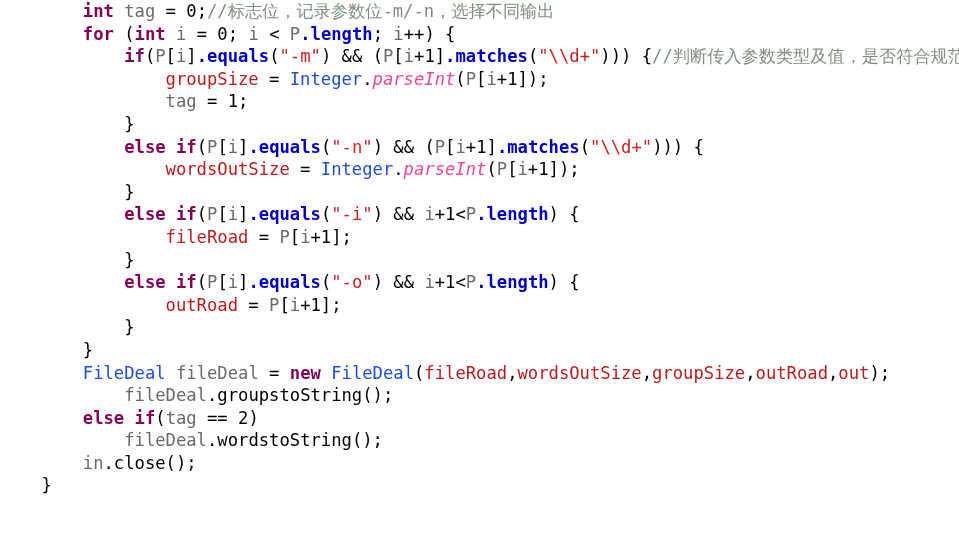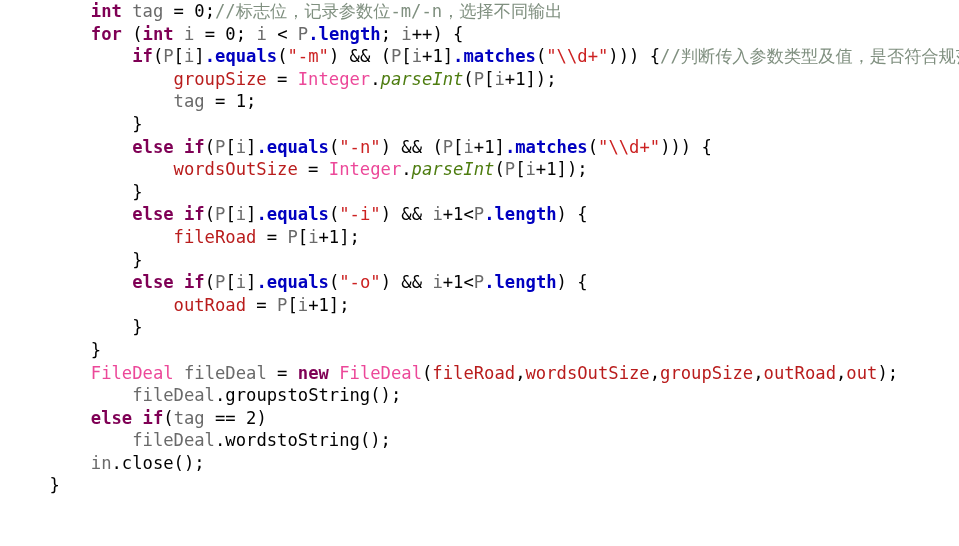--- a/index.html
+++ b/index.html
@@ -11,45 +11,44 @@
     width: 959px;
     height: 546px;
     overflow: hidden;
     font-family: "DejaVu Sans Mono", "Liberation Mono", monospace;
   }
   #code-viewer {
     width: 880px;
     height: 546px;
     background: #ffffff;
     position: relative;
-    padding-left: 8px;
   }
   .code-line {
     height: 22.6px;
     line-height: 22.6px;
     font-size: 17.2px;
     white-space: pre;
     font-family: "DejaVu Sans Mono", "Liberation Mono", monospace;
     letter-spacing: 0px;
     color: #000000;
   }
   .code-line .ind { color: transparent; }
 
   
   .kw      { color: #7f0055; font-weight: bold; }   
   .var     { color: #6a6a6a; }                      
   .fld     { color: #b91c1c; }                      
   .mth     { color: #000000; }                      
-  .mthi    { color: #4d7c0f; font-style: italic; text-align: center; }  
+  .mthi    { color: #ec4899; font-style: italic; text-align: center; }  
   .blu     { color: #0000c0; font-weight: bold; }                      
   .str     { color: #cc2222; }                      
   .num     { color: #000000; }                      
   .cmt     { color: #7f8f7f; }                      
   .pln     { color: #000000; }                      
-  .typ     { color: #ec4899; }                      
+  .typ     { color: #1d4ed8; }                      
 </style>
 </head>
 <body>
 
 <div id="code-viewer">
   <div id="code-lines">
       <div class="code-line"><span class="ind">        </span><span class="kw">int</span><span class="pln"> </span><span class="var">tag</span><span class="pln"> = </span><span class="num">0</span><span class="pln">;</span><span class="cmt">//标志位，记录参数位-m/-n，选择不同输出</span></div>
       <div class="code-line"><span class="ind">        </span><span class="kw">for</span><span class="pln"> (</span><span class="kw">int</span><span class="pln"> </span><span class="var">i</span><span class="pln"> = </span><span class="num">0</span><span class="pln">; </span><span class="var">i</span><span class="pln"> &lt; </span><span class="var">P</span><span class="blu">.length</span><span class="pln">; </span><span class="var">i</span><span class="pln">++) {</span></div>
       <div class="code-line"><span class="ind">            </span><span class="kw">if</span><span class="pln">(</span><span class="var">P</span><span class="pln">[</span><span class="var">i</span><span class="pln">]</span><span class="blu">.equals</span><span class="pln">(</span><span class="str">"-m"</span><span class="pln">) &amp;&amp; (</span><span class="var">P</span><span class="pln">[</span><span class="var">i</span><span class="pln">+1]</span><span class="blu">.matches</span><span class="pln">(</span><span class="str">"\\d+"</span><span class="pln">))) {</span><span class="cmt">//判断传入参数类型及值，是否符合规范</span></div>
       <div class="code-line"><span class="ind">                </span><span class="fld">groupSize</span><span class="pln"> = </span><span class="typ">Integer</span><span class="pln">.</span><span class="mthi">parseInt</span><span class="pln">(</span><span class="var">P</span><span class="pln">[</span><span class="var">i</span><span class="pln">+1]);</span></div>

